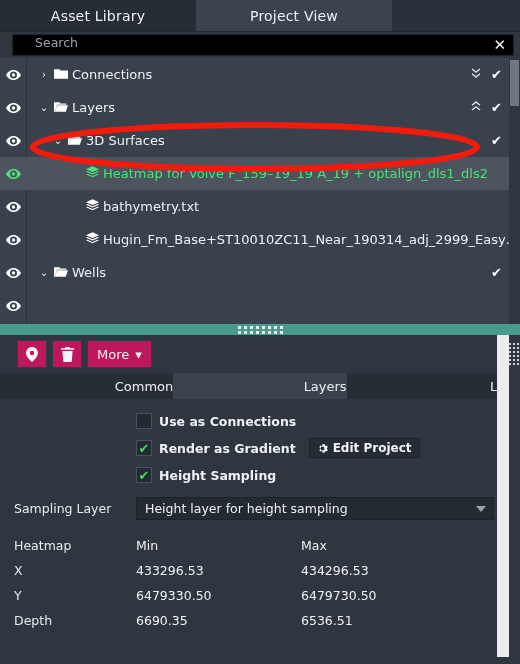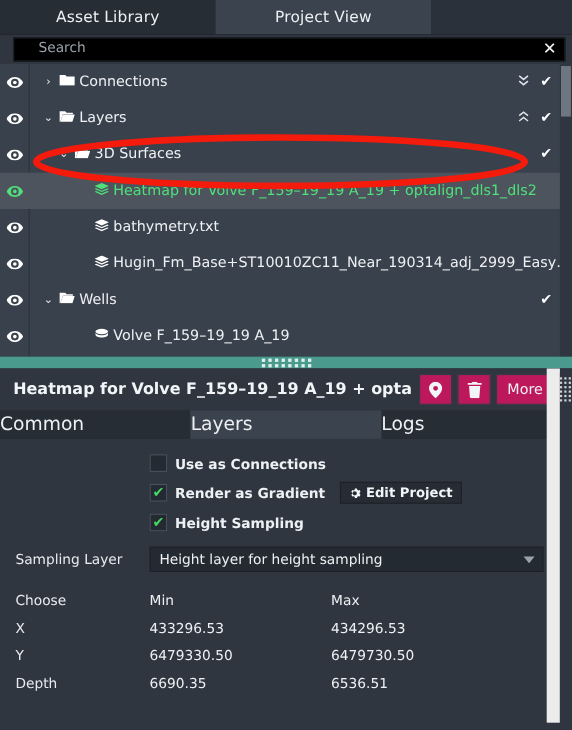--- a/index.html
+++ b/index.html
@@ -113,22 +113,22 @@
     border: 1px solid #333b45; margin-left: 5px;
     display: flex; align-items: center; justify-content: center; cursor: pointer;
   }
   .hbtn-more {
     width: auto; padding: 0 9px; font-size: 13px; color: #eef1f4;
     gap: 6px; font-weight: 400;
   }
 
   .panel-tabs { display: flex; height: 26px; background: #272d35; }
   .ptab {
-    flex: 1 1 0; display: flex; align-items: center; justify-content: flex-start;
-    font-size: 17px; color: #eef1f4; background: #272d35;
+    flex: 1 1 0; display: flex; align-items: center; justify-content: flex-end;
+    font-size: 13px; color: #eef1f4; background: #272d35;
   }
   .ptab.active { background: #3b434e; }
 
   .form { padding: 14px 26px 0 14px; }
   .frow { display: flex; align-items: center; margin-bottom: 12px; }
   .flabel { flex: 0 0 122px; font-size: 12.5px; color: #e7ebef; }
   .select {
     flex: 1 1 auto; height: 23px; background: #242a32;
     border: 1px solid #1d222a; display: flex; align-items: center;
     padding: 0 8px; position: relative; cursor: pointer;
@@ -337,28 +337,20 @@
       <span class="check">✔</span>
     </div>
       </div>
       <div class="row">
         <div class="eye">
       <svg width="15" height="10" viewBox="0 0 18 12">
             <path d="M9 0C4.5 0 1.2 3.3 0 6c1.2 2.7 4.5 6 9 6s7.8-3.3 9-6c-1.2-2.7-4.5-6-9-6zm0 10.2A4.2 4.2 0 1 1 9 1.8a4.2 4.2 0 0 1 0 8.4z" fill="#ffffff"></path>
             <circle cx="9" cy="6" r="2" fill="#ffffff"></circle>
           </svg>
     </div>
-        <div class="row-label i2">
-        <span class="chev"></span>
-          <span class="ficon"><svg width="13" height="11" viewBox="0 0 16 12">
-              <ellipse cx="8" cy="3.4" rx="7" ry="3" fill="#ffffff"></ellipse>
-              <path d="M1 4.5c0 1.7 3.1 3 7 3s7-1.3 7-3v2.5c0 1.7-3.1 3-7 3s-7-1.3-7-3z" fill="#ffffff"></path>
-            </svg></span>
-        <span class="row-text">Volve F_159–19_19 A_19</span>
-     </div>
       </div>
       <div class="row"></div>
       <div class="tree-scroll-track">
       <div class="tree-scroll-thumb"></div>
     </div>
   </div>
 
   <div class="splitter">
     <div class="grip">
       <div class="col">
@@ -415,21 +407,20 @@
           <i></i>
           <i></i>
           <i></i>
           <i></i>
           <i></i>
           <i></i>
       </div>
     </div>
 
     <div class="panel-header">
-      <div class="panel-title">Heatmap for Volve F_159–19_19 A_19 + opta</div>
       <div class="hbtn">
         <svg width="12" height="15" viewBox="0 0 12 15">
           <path d="M6 0C2.7 0 0 2.7 0 6c0 4.3 6 9 6 9s6-4.7 6-9c0-3.3-2.7-6-6-6zm0 8.2A2.2 2.2 0 1 1 6 3.8a2.2 2.2 0 0 1 0 4.4z" fill="#f2f5f8"></path>
         </svg>
       </div>
       <div class="hbtn">
         <svg width="13" height="15" viewBox="0 0 13 15">
           <path d="M4.5 0h4l.6 1.2H13v1.6H0V1.2h3.9L4.5 0zM1.4 3.9h10.2l-.8 10.3c0 .5-.4.8-.9.8H3.1c-.5 0-.9-.3-.9-.8L1.4 3.9z" fill="#f2f5f8"></path>
         </svg>
       </div>
@@ -478,21 +469,21 @@
         <div class="flabel">Sampling Layer</div>
         <div class="select">
           <span>Height layer for height sampling</span>
           <i class="caret"></i>
         </div>
       </div>
     </div>
 
     <div class="bounds" id="bounds">
       <div class="brow">
-        <div class="bcell-label">Choose</div>
+        <div class="bcell-label">Heatmap</div>
         <div class="bcell">Min</div>
         <div class="bcell">Max</div>
       </div>
     <div class="brow">
           <div class="bcell-label">X</div>
                  <div class="bcell">433296.53</div>
                  <div class="bcell">434296.53</div>
         </div>
         <div class="brow">
           <div class="bcell-label">Y</div>

